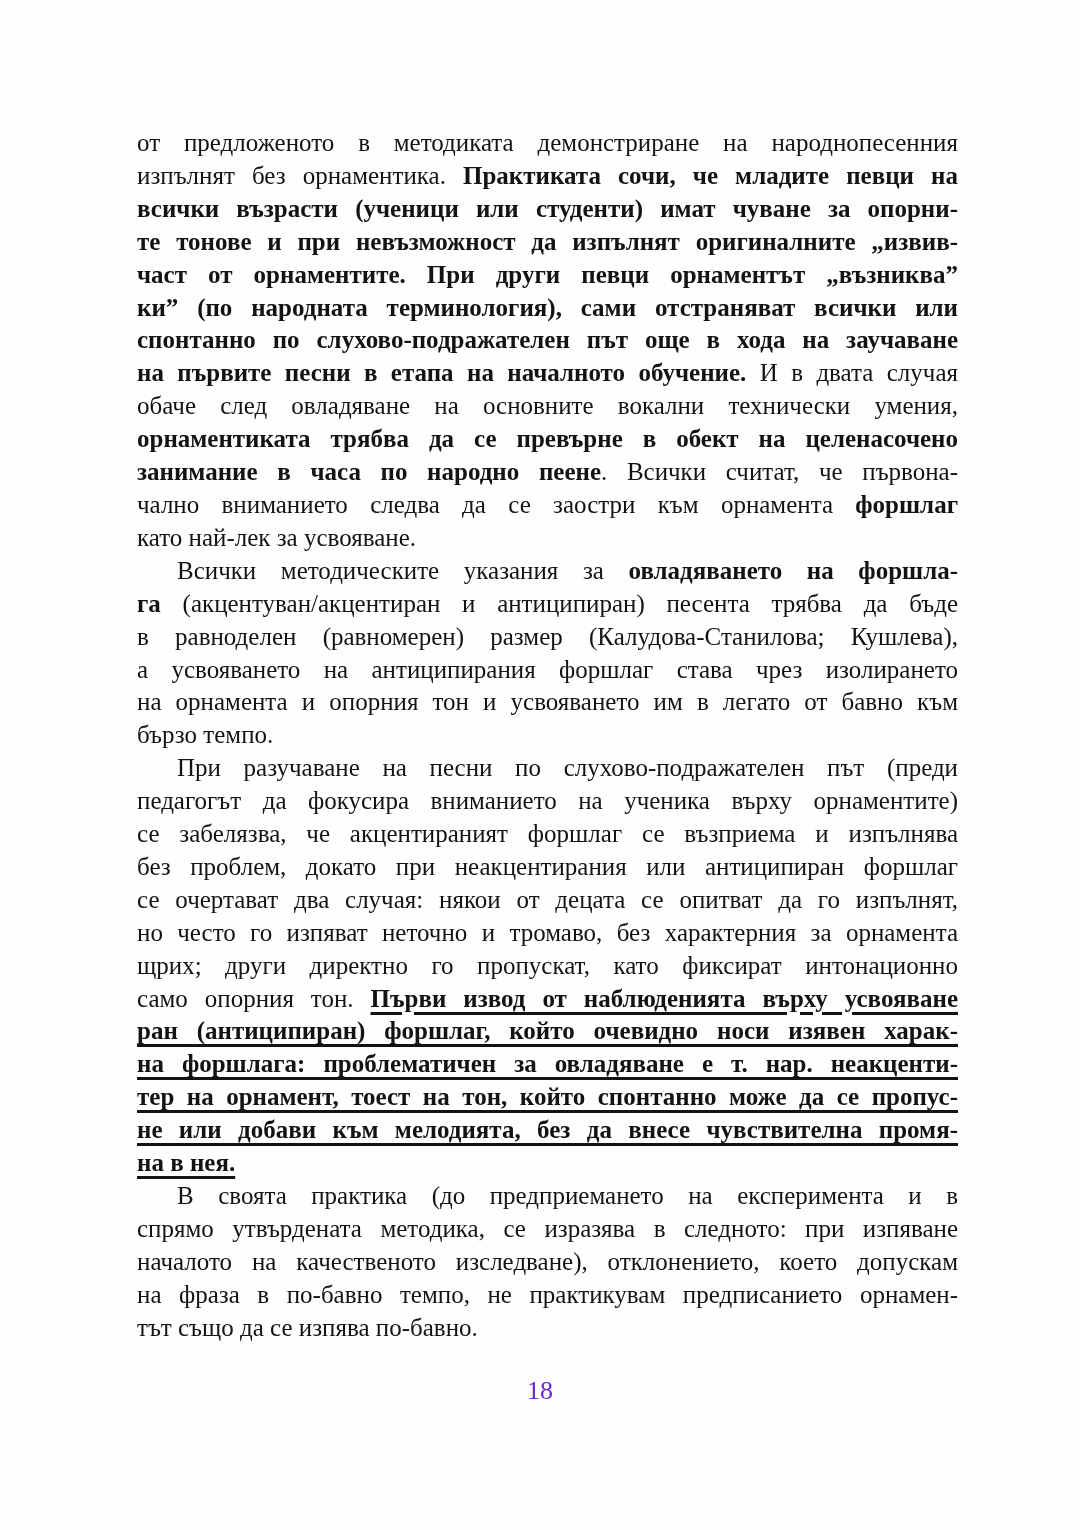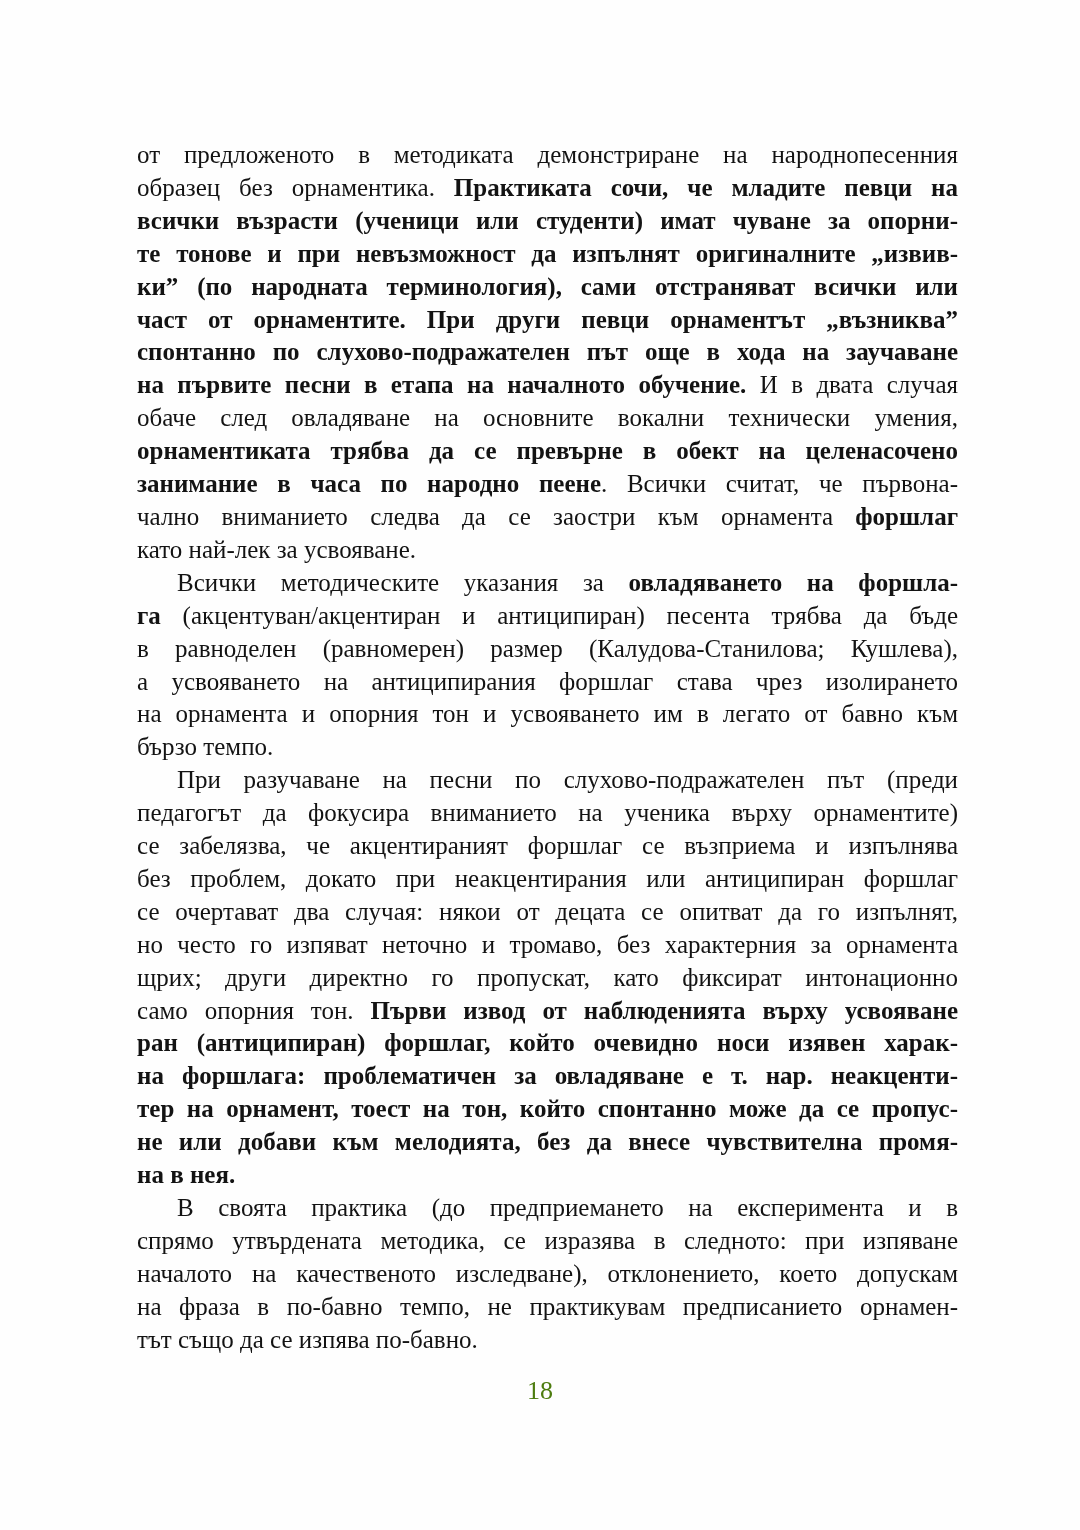--- a/index.html
+++ b/index.html
@@ -12,65 +12,66 @@
     width: 1080px;
     height: 1530px;
     background: #fefefe;
     color: #131313;
     font-family: "Liberation Serif", serif;
     overflow: hidden;
   }
   .text-block {
     position: absolute;
     left: 137px;
-    top: 139px;
+    top: 127px;
     width: 821px;
   }
   .line {
     font-size: 25px;
     line-height: 32.9px;
     text-align: justify;
     text-align-last: justify;
     text-justify: inter-word;
   }
   .line.end {
     text-align-last: left;
   }
   .line.indent {
     text-indent: 40px;
   }
   .regular { font-weight: normal; font-style: normal; }
   .bold { font-weight: bold; }
   .italic { }
   .bold-underline {
     font-weight: bold;
+    text-decoration: underline;
     text-decoration-thickness: 2.5px;
     text-underline-offset: 5px;
   }
   .page-number {
     position: absolute;
     top: 1376px;
     left: 0;
     width: 100%;
     text-align: center;
     font-size: 26px;
-    color: #4d7c0f;
+    color: #6d28d9;
   }
 </style>
 </head>
 <body>
 
 <div class="page">
   <div class="text-block">
       <div class="line"><span class="regular">от предложеното в методиката демонстриране на народнопесенния</span></div>
-      <div class="line"><span class="regular">образец без орнаментика. </span><span class="bold">Практиката сочи, че младите певци на</span></div>
+      <div class="line"><span class="regular">изпълнят без орнаментика. </span><span class="bold">Практиката сочи, че младите певци на</span></div>
       <div class="line"><span class="bold">всички възрасти (ученици или студенти) имат чуване за опорни-</span></div>
       <div class="line"><span class="bold">те тонове и при невъзможност да изпълнят оригиналните „извив-</span></div>
+      <div class="line"><span class="bold">част от орнаментите. При други певци орнаментът „възниква”</span></div>
       <div class="line"><span class="bold">ки” (по народната терминология), сами отстраняват всички или</span></div>
-      <div class="line"><span class="bold">част от орнаментите. При други певци орнаментът „възниква”</span></div>
       <div class="line"><span class="bold">спонтанно по слухово-подражателен път още в хода на заучаване</span></div>
       <div class="line"><span class="bold">на първите песни в етапа на началното обучение.</span><span class="regular"> И в двата случая</span></div>
       <div class="line"><span class="regular">обаче след овладяване на основните вокални технически умения,</span></div>
       <div class="line"><span class="bold">орнаментиката трябва да се превърне в обект на целенасочено</span></div>
       <div class="line"><span class="bold">занимание в часа по народно пеене</span><span class="regular">. Всички считат, че първона-</span></div>
       <div class="line"><span class="regular">чално вниманието следва да се заостри към орнамента </span><span class="bold">форшлаг</span></div>
       <div class="line end"><span class="regular">като най-лек за усвояване.</span></div>
       <div class="line indent"><span class="regular">Всички методическите указания за </span><span class="bold">овладяването на форшла-</span></div>
       <div class="line"><span class="bold">га</span><span class="regular"> (</span><span class="italic">акцентуван/акцентиран и антиципиран</span><span class="regular">) песента трябва да бъде</span></div>
       <div class="line"><span class="regular">в </span><span class="italic">равноделен (равномерен) размер</span><span class="regular"> (Калудова-Станилова; Кушлева),</span></div>

